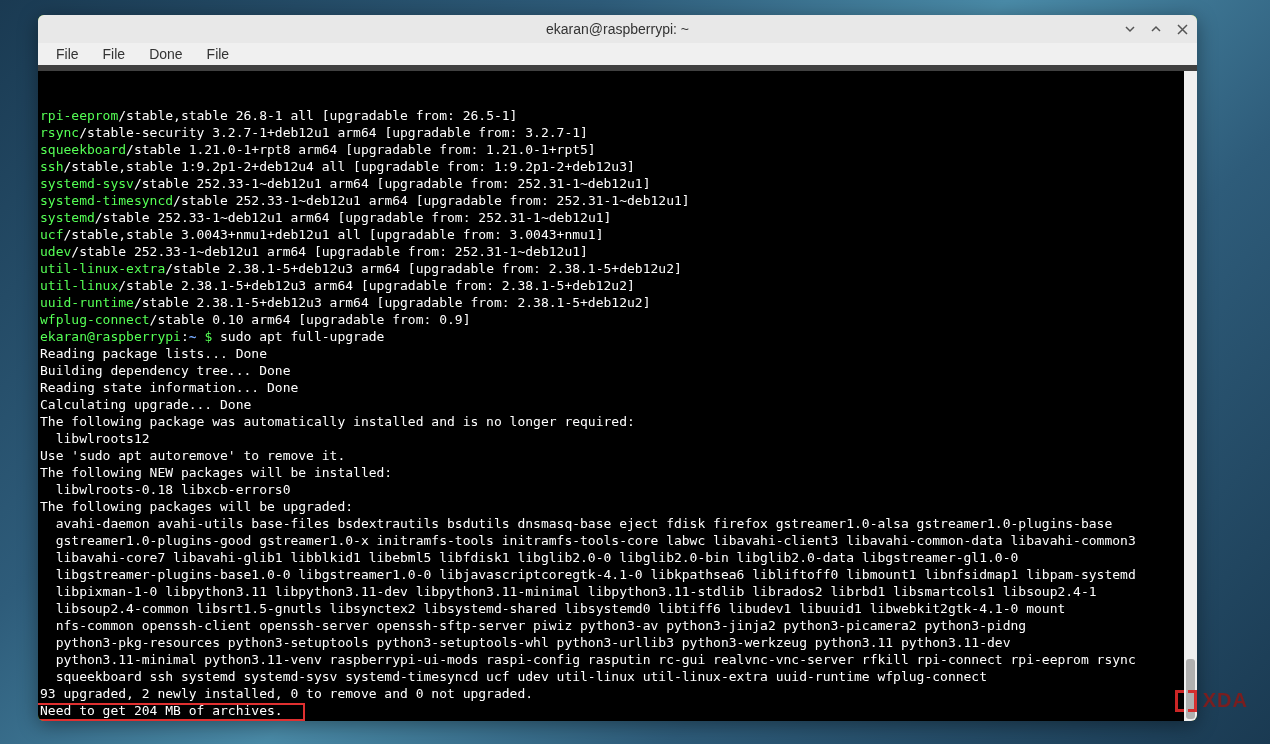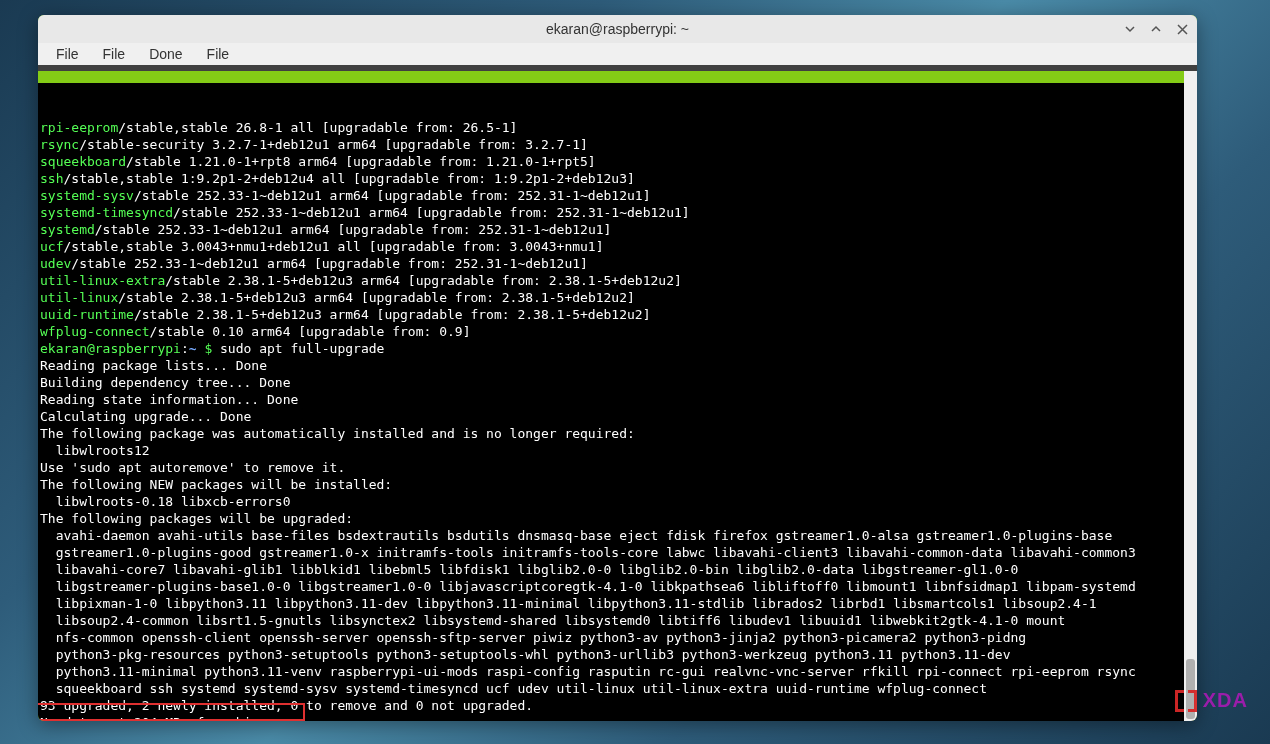--- a/index.html
+++ b/index.html
@@ -72,21 +72,20 @@
     flex: 1;
     background: #000;
     color: #fff;
     font-family: "DejaVu Sans Mono", "Liberation Mono", monospace;
     font-size: 13px;
     line-height: 17px;
     padding: 2px 2px 2px 2px;
     overflow-y: auto;
     position: relative;
     white-space: pre;
-    margin-top: 12px;
   }
   .terminal-inner { padding: 0; }
   .prompt-user { color: #5f5; font-weight: normal; }
   .prompt-colon { color: #fff; }
   .prompt-path { color: #7af; font-weight: bold; }
   .prompt-dollar { color: #5f5; }
   .scrollbar-track {
     position: absolute;
     right: 0;
     top: 56px;
@@ -127,21 +126,21 @@
     position: absolute;
     border: 3px solid #d62828;
   }
   .logo-mark::before {
     left: 0; top: 0; width: 6px; height: 16px; border-right: none;
   }
   .logo-mark::after {
     right: 0; top: 0; width: 6px; height: 16px; border-left: none;
   }
   .logo-text {
-    color: #a21caf;
+    color: #7f1d1d;
     font-weight: bold;
     font-size: 20px;
     letter-spacing: 1px;
     text-align: center;
   }
   .pkg { color: #5f5; }
 </style>
 </head>
 <body>
 

